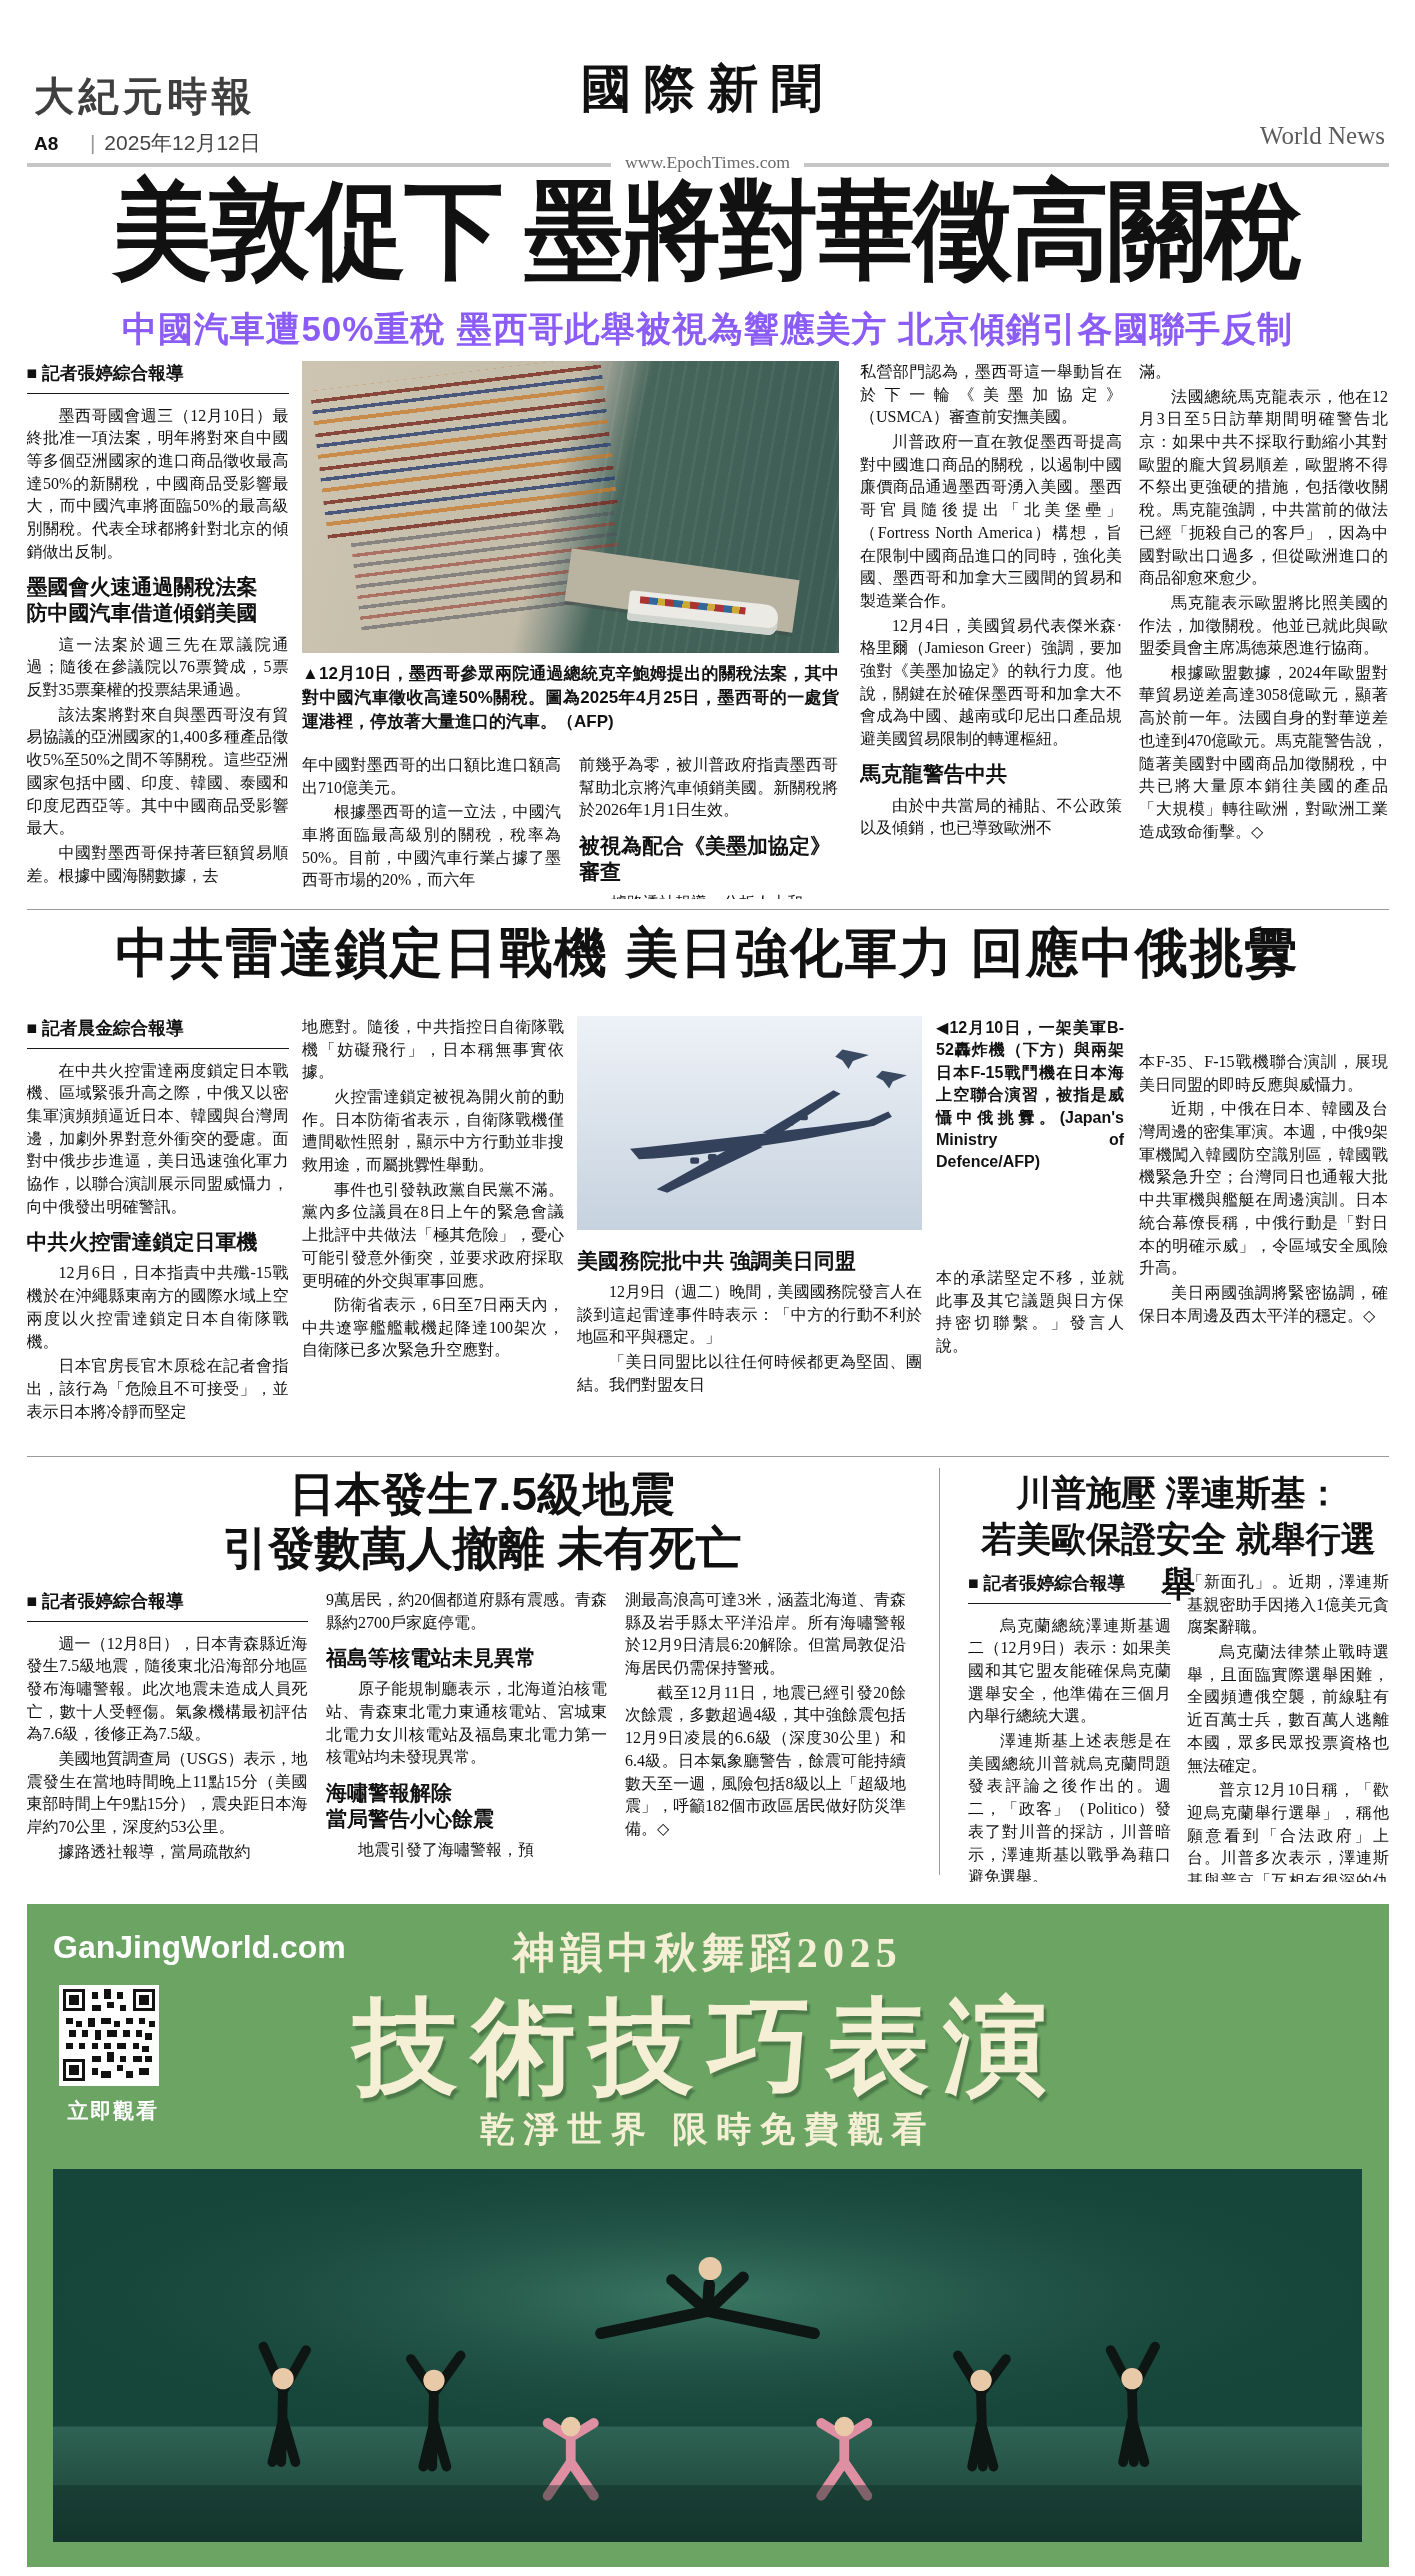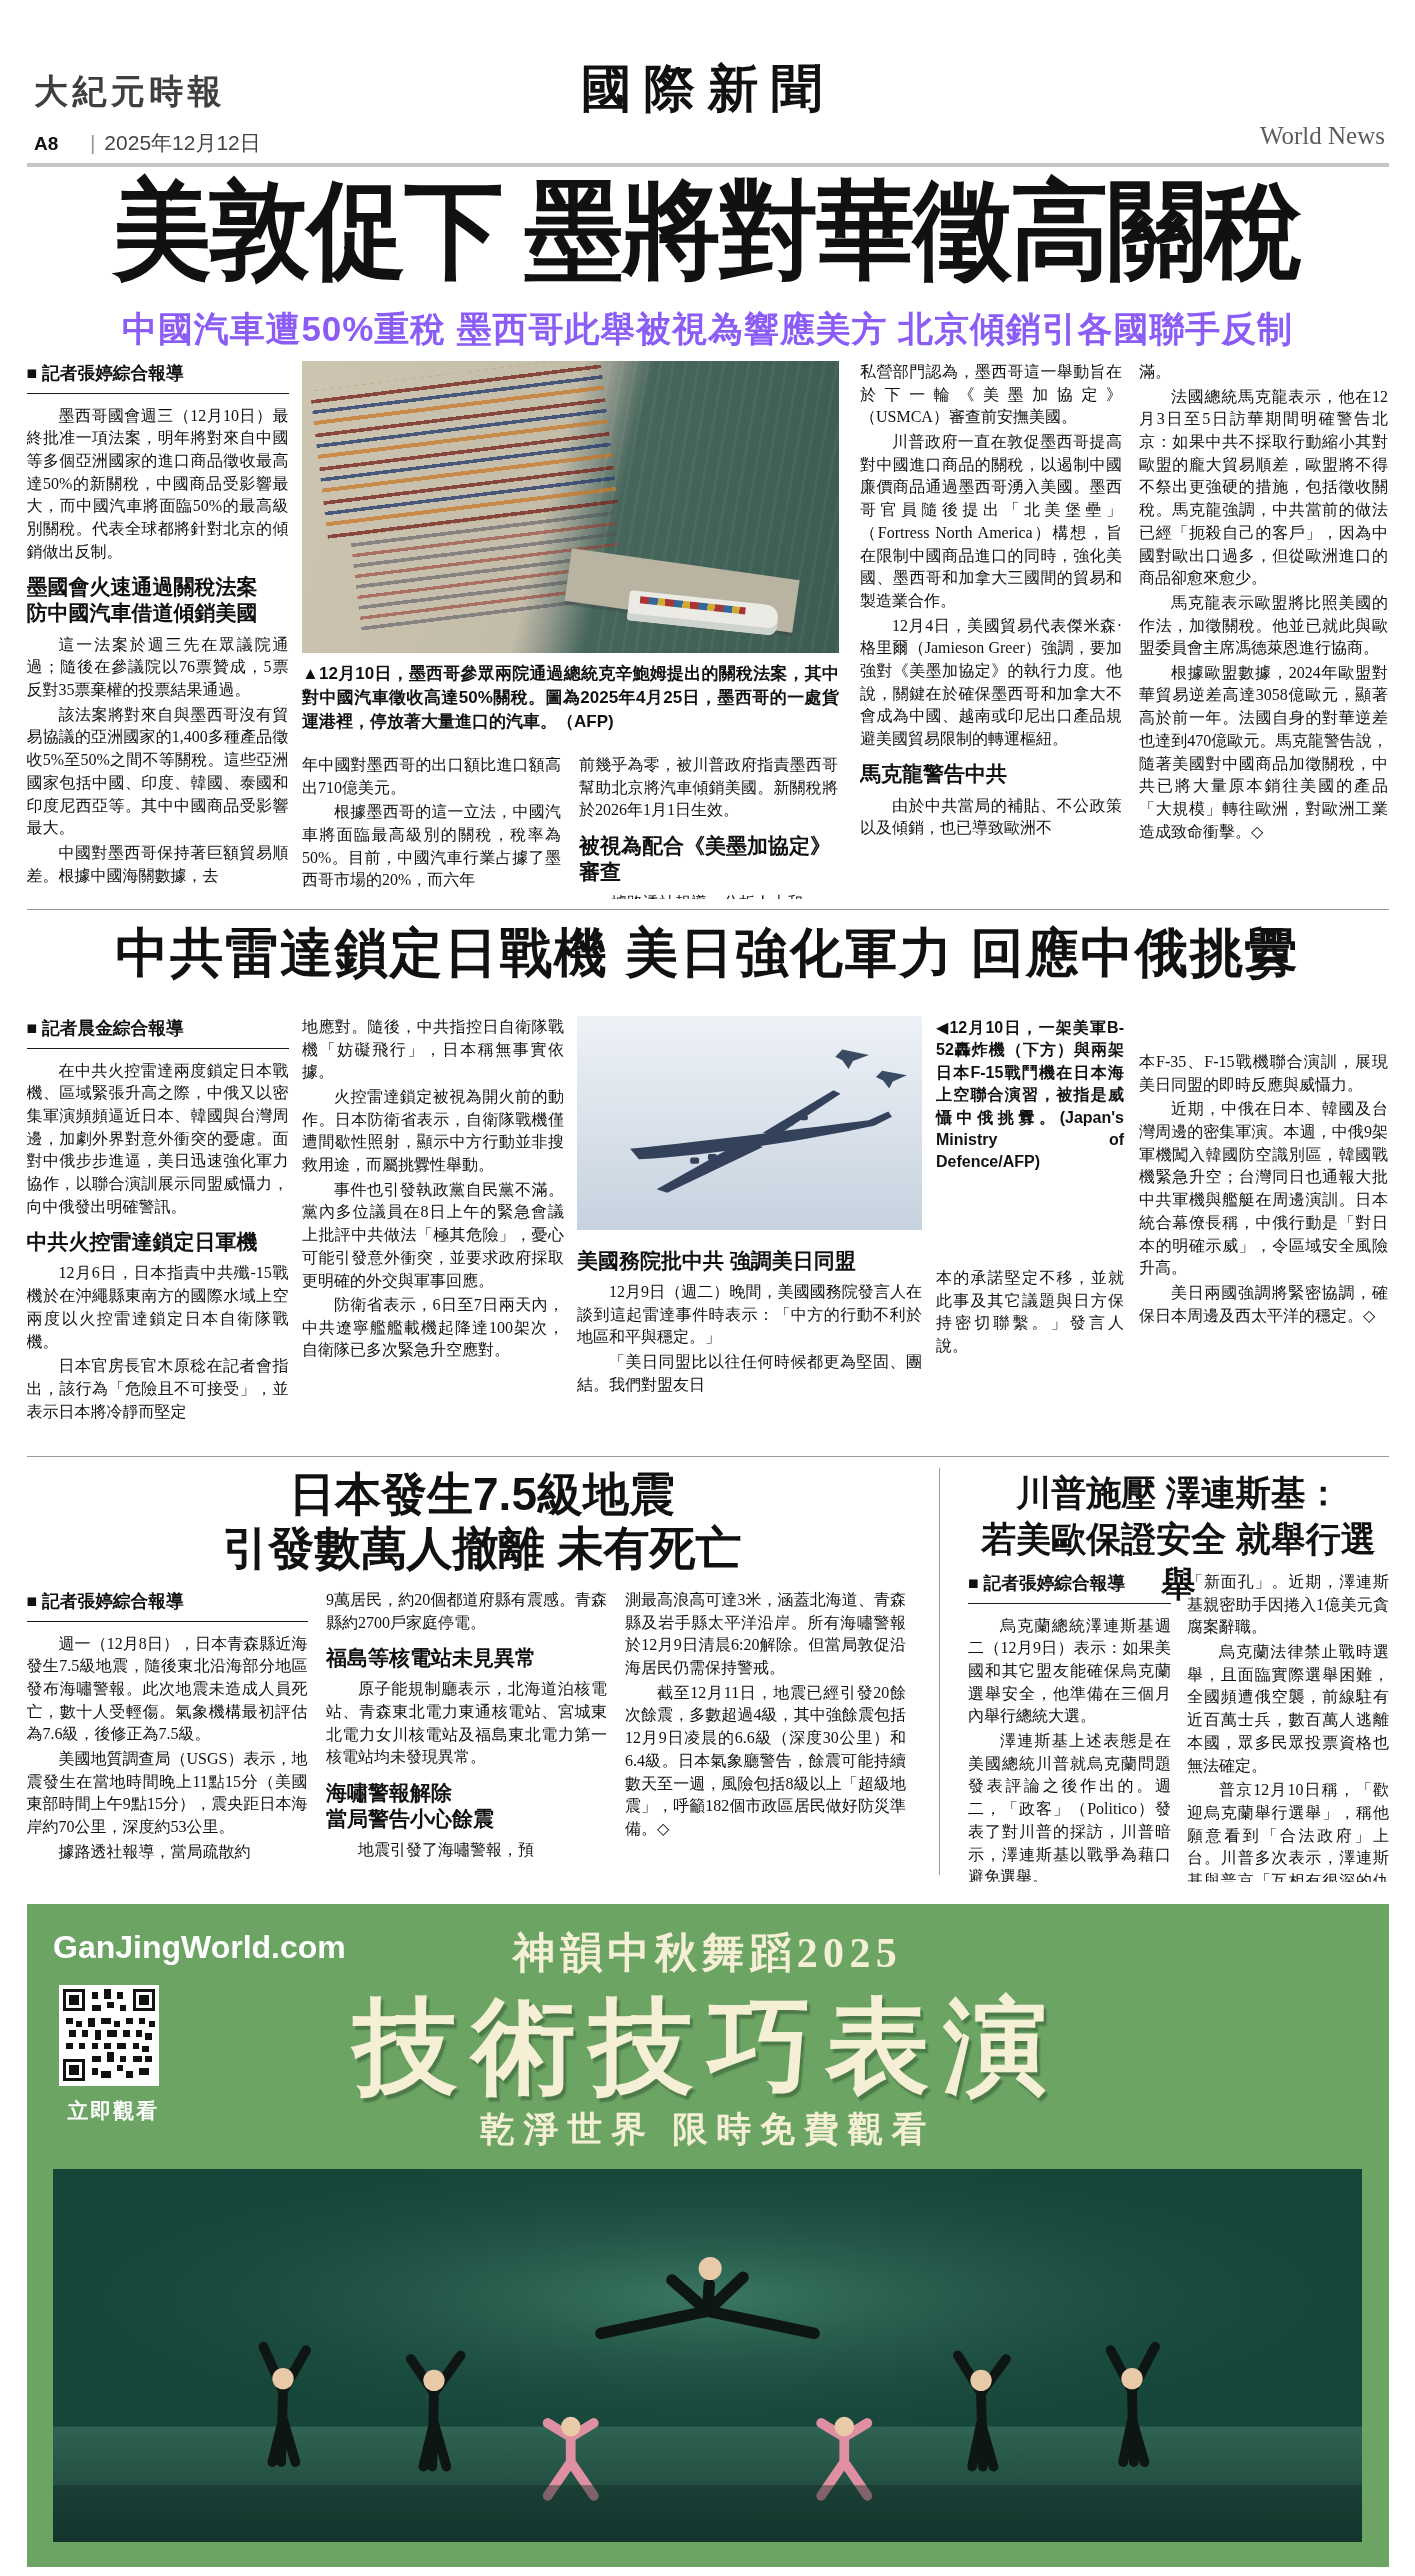--- a/index.html
+++ b/index.html
@@ -2,21 +2,21 @@
 <html style="font-size:14px"><head>
 <meta charset="utf-8">
 <style>
   html,body{margin:0;padding:0;background:#ffffff;}
   #page{position:relative;width:1415px;height:2576px;background:#fff;overflow:hidden;
         font-family:"Liberation Serif","DejaVu Serif",serif;color:#111;}
   .sans{font-family:"Liberation Sans","DejaVu Sans",sans-serif;}
   .abs{position:absolute;}
 
   
-  .masthead{left:34px;top:69px;font-size:34px;font-weight:900;color:#3f3f3f;letter-spacing:4.4px;}
+  .masthead{left:34px;top:69px;font-size:40px;font-weight:900;color:#3f3f3f;letter-spacing:4.4px;}
   .pageline{left:34px;top:129px;font-size:21px;color:#444;}
   .pageline b{font-size:19px;color:#111;margin-right:23px;}
   .pageline .sep{color:#999;margin:0 8.8px;font-weight:400;}
   .section-title{left:0;right:0;top:55px;text-align:center;font-size:51px;font-weight:900;letter-spacing:12.4px;}
   .world-news{right:30px;top:122px;font-size:25px;color:#5c5c5c;}
   .head-rule{left:26.5px;right:26.5px;top:163px;height:3.5px;background:#c6c6c6;}
   .site-url{left:0;right:0;top:152px;text-align:center;font-size:17.7px;color:#6a6a6a;}
   .site-url span{background:#fff;padding:0 14px;}
 
   
@@ -80,20 +80,21 @@
 
 <div id="page">
 
   <div class="abs masthead">大紀元時報</div>
   <div class="abs pageline sans">
     <b>A8</b><span class="sep">|</span><span>2025年12月12日</span>
   </div>
   <div class="abs section-title sans">國際新聞</div>
   <div class="abs world-news">World News</div>
   <div class="abs head-rule"></div>
+  <div class="abs site-url"><span>www.EpochTimes.com</span></div>
 
   <div class="abs lead-headline">美敦促下 墨將對華徵高關稅</div>
   <div class="abs lead-sub sans" id="lead-sub" style="color: #8b5cf6;">中國汽車遭50%重稅 墨西哥此舉被視為響應美方 北京傾銷引各國聯手反制</div>
 
   <div class="col" style="left:26.5px;top:361px;width:262px;height:541px;">
       <div class="byline">■ 記者張婷綜合報導</div>
       <p class="para">墨西哥國會週三（12月10日）最終批准一項法案，明年將對來自中國等多個亞洲國家的進口商品徵收最高達50%的新關稅，中國商品受影響最大，而中國汽車將面臨50%的最高級別關稅。代表全球都將針對北京的傾銷做出反制。</p>
       <div class="col-subhead">墨國會火速通過關稅法案
 防中國汽車借道傾銷美國</div>
       <p class="para">這一法案於週三先在眾議院通過；隨後在參議院以76票贊成，5票反對35票棄權的投票結果通過。</p>

